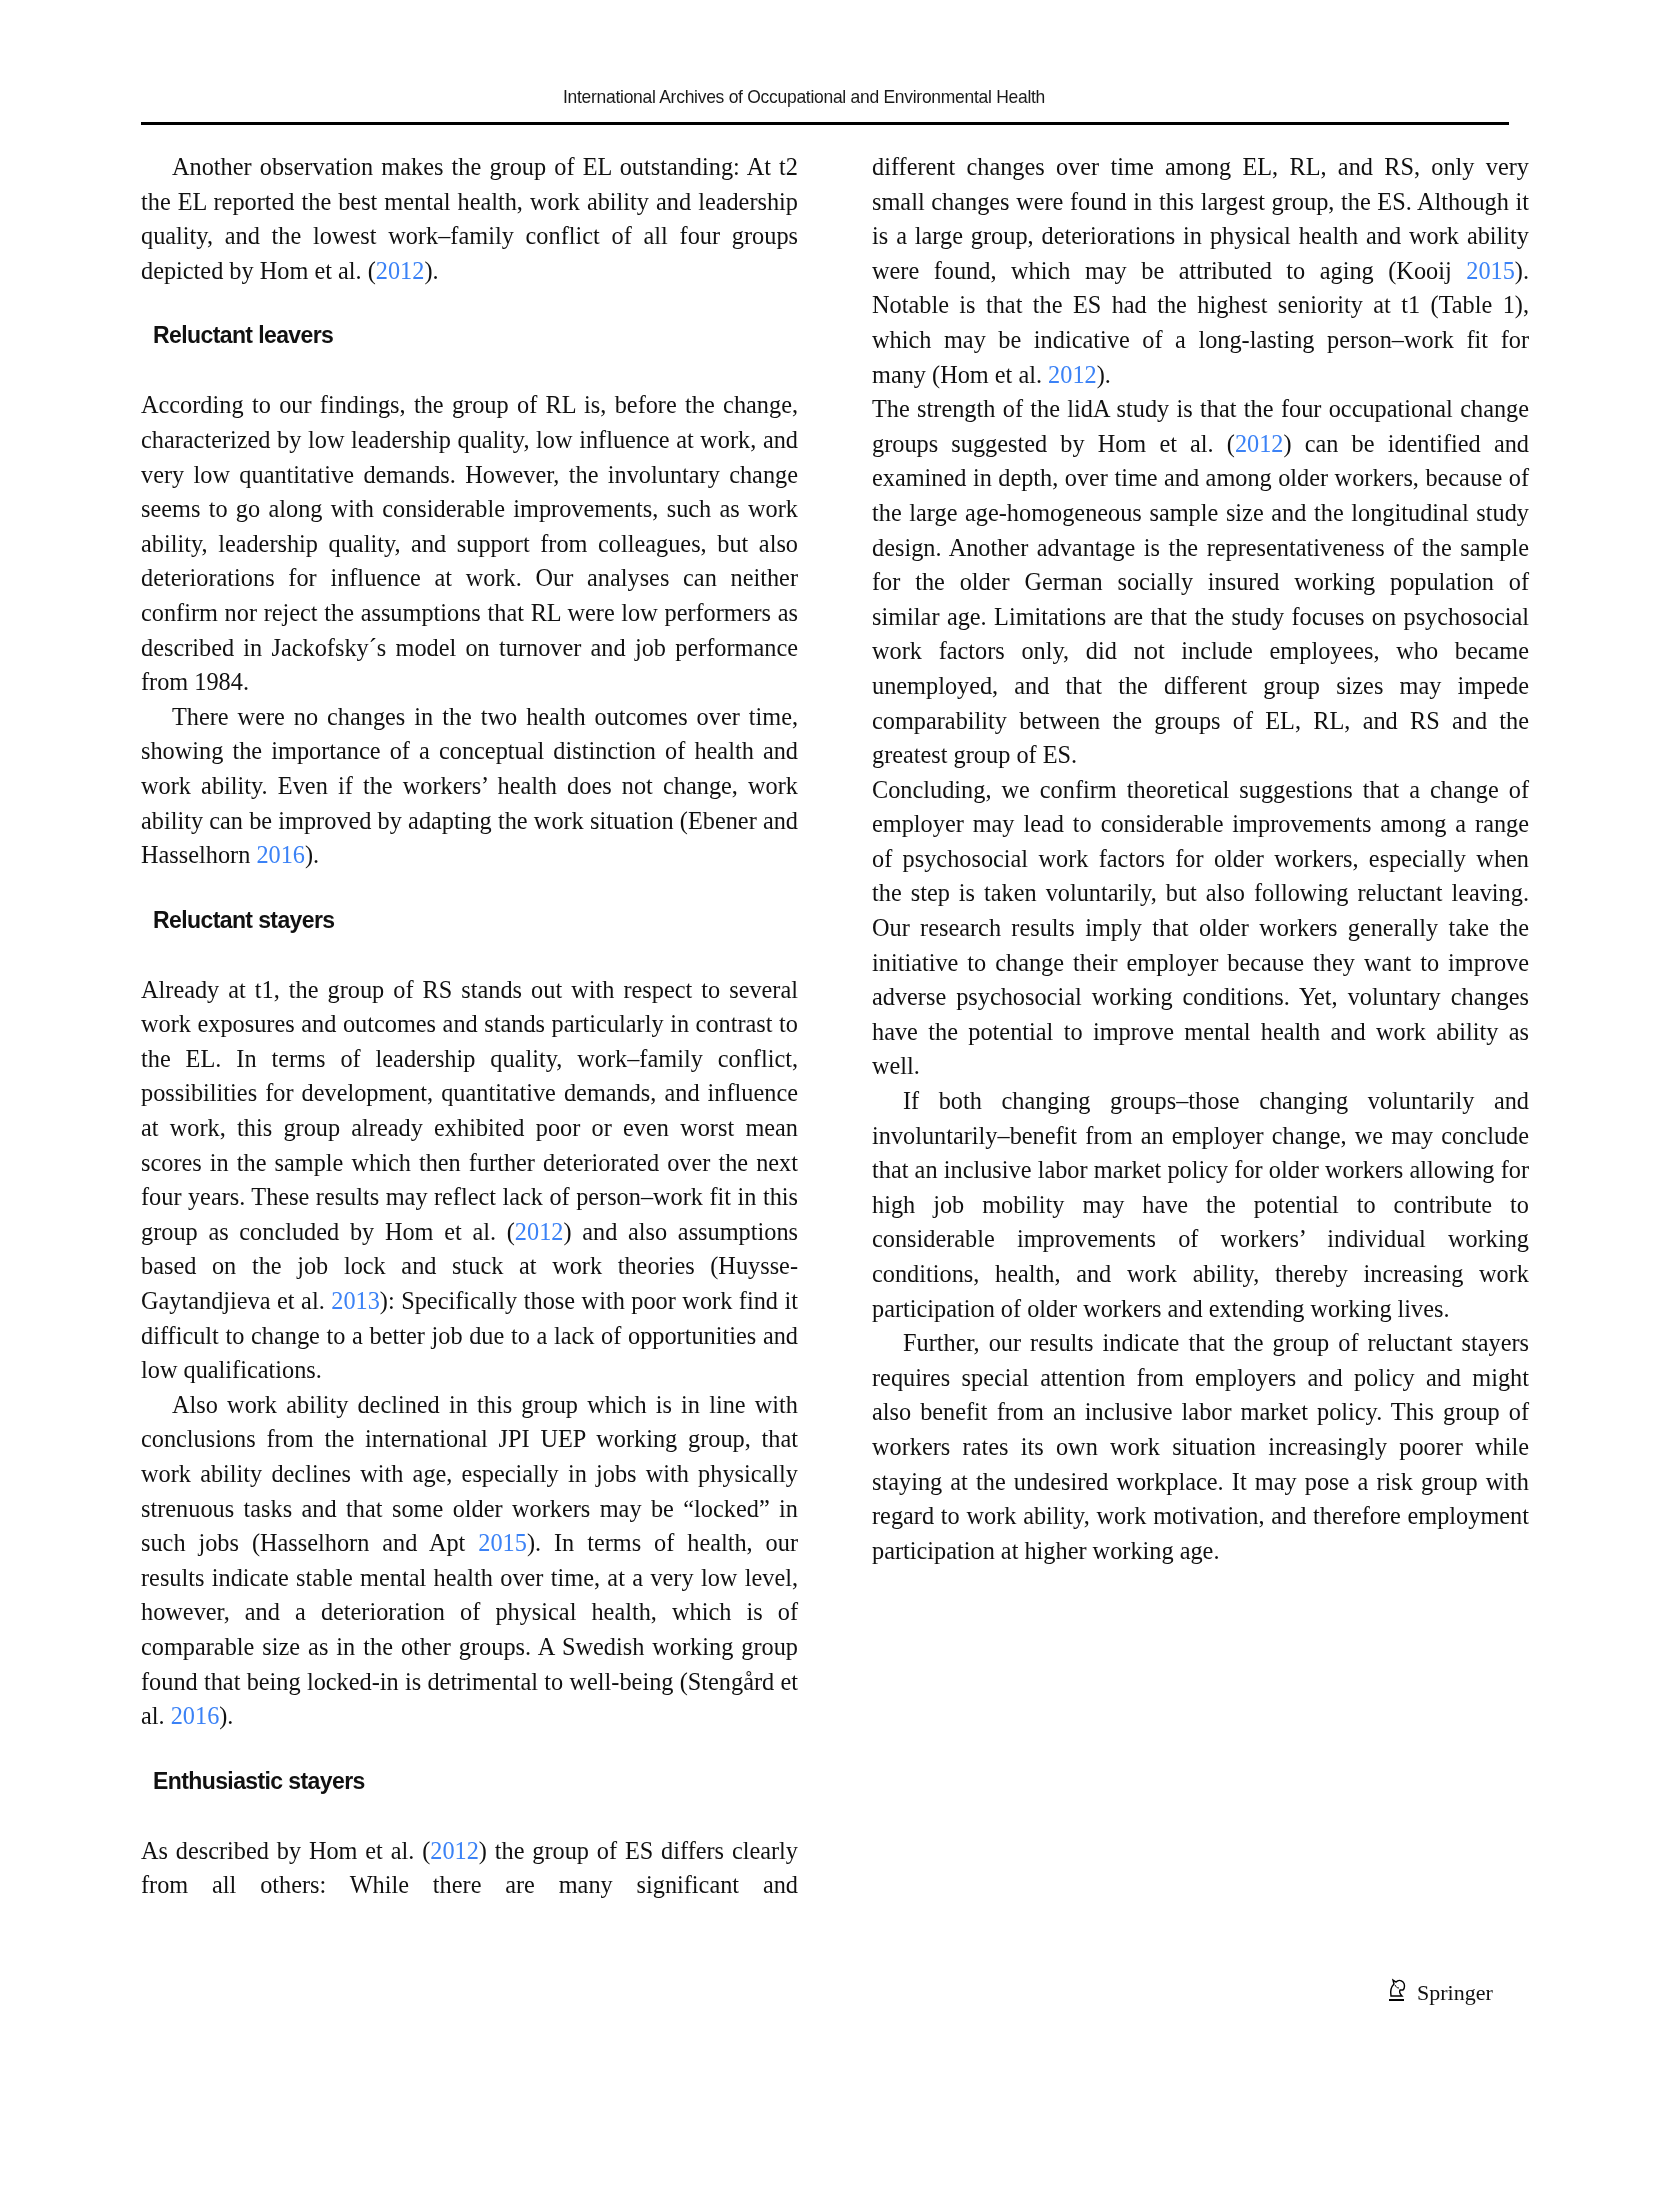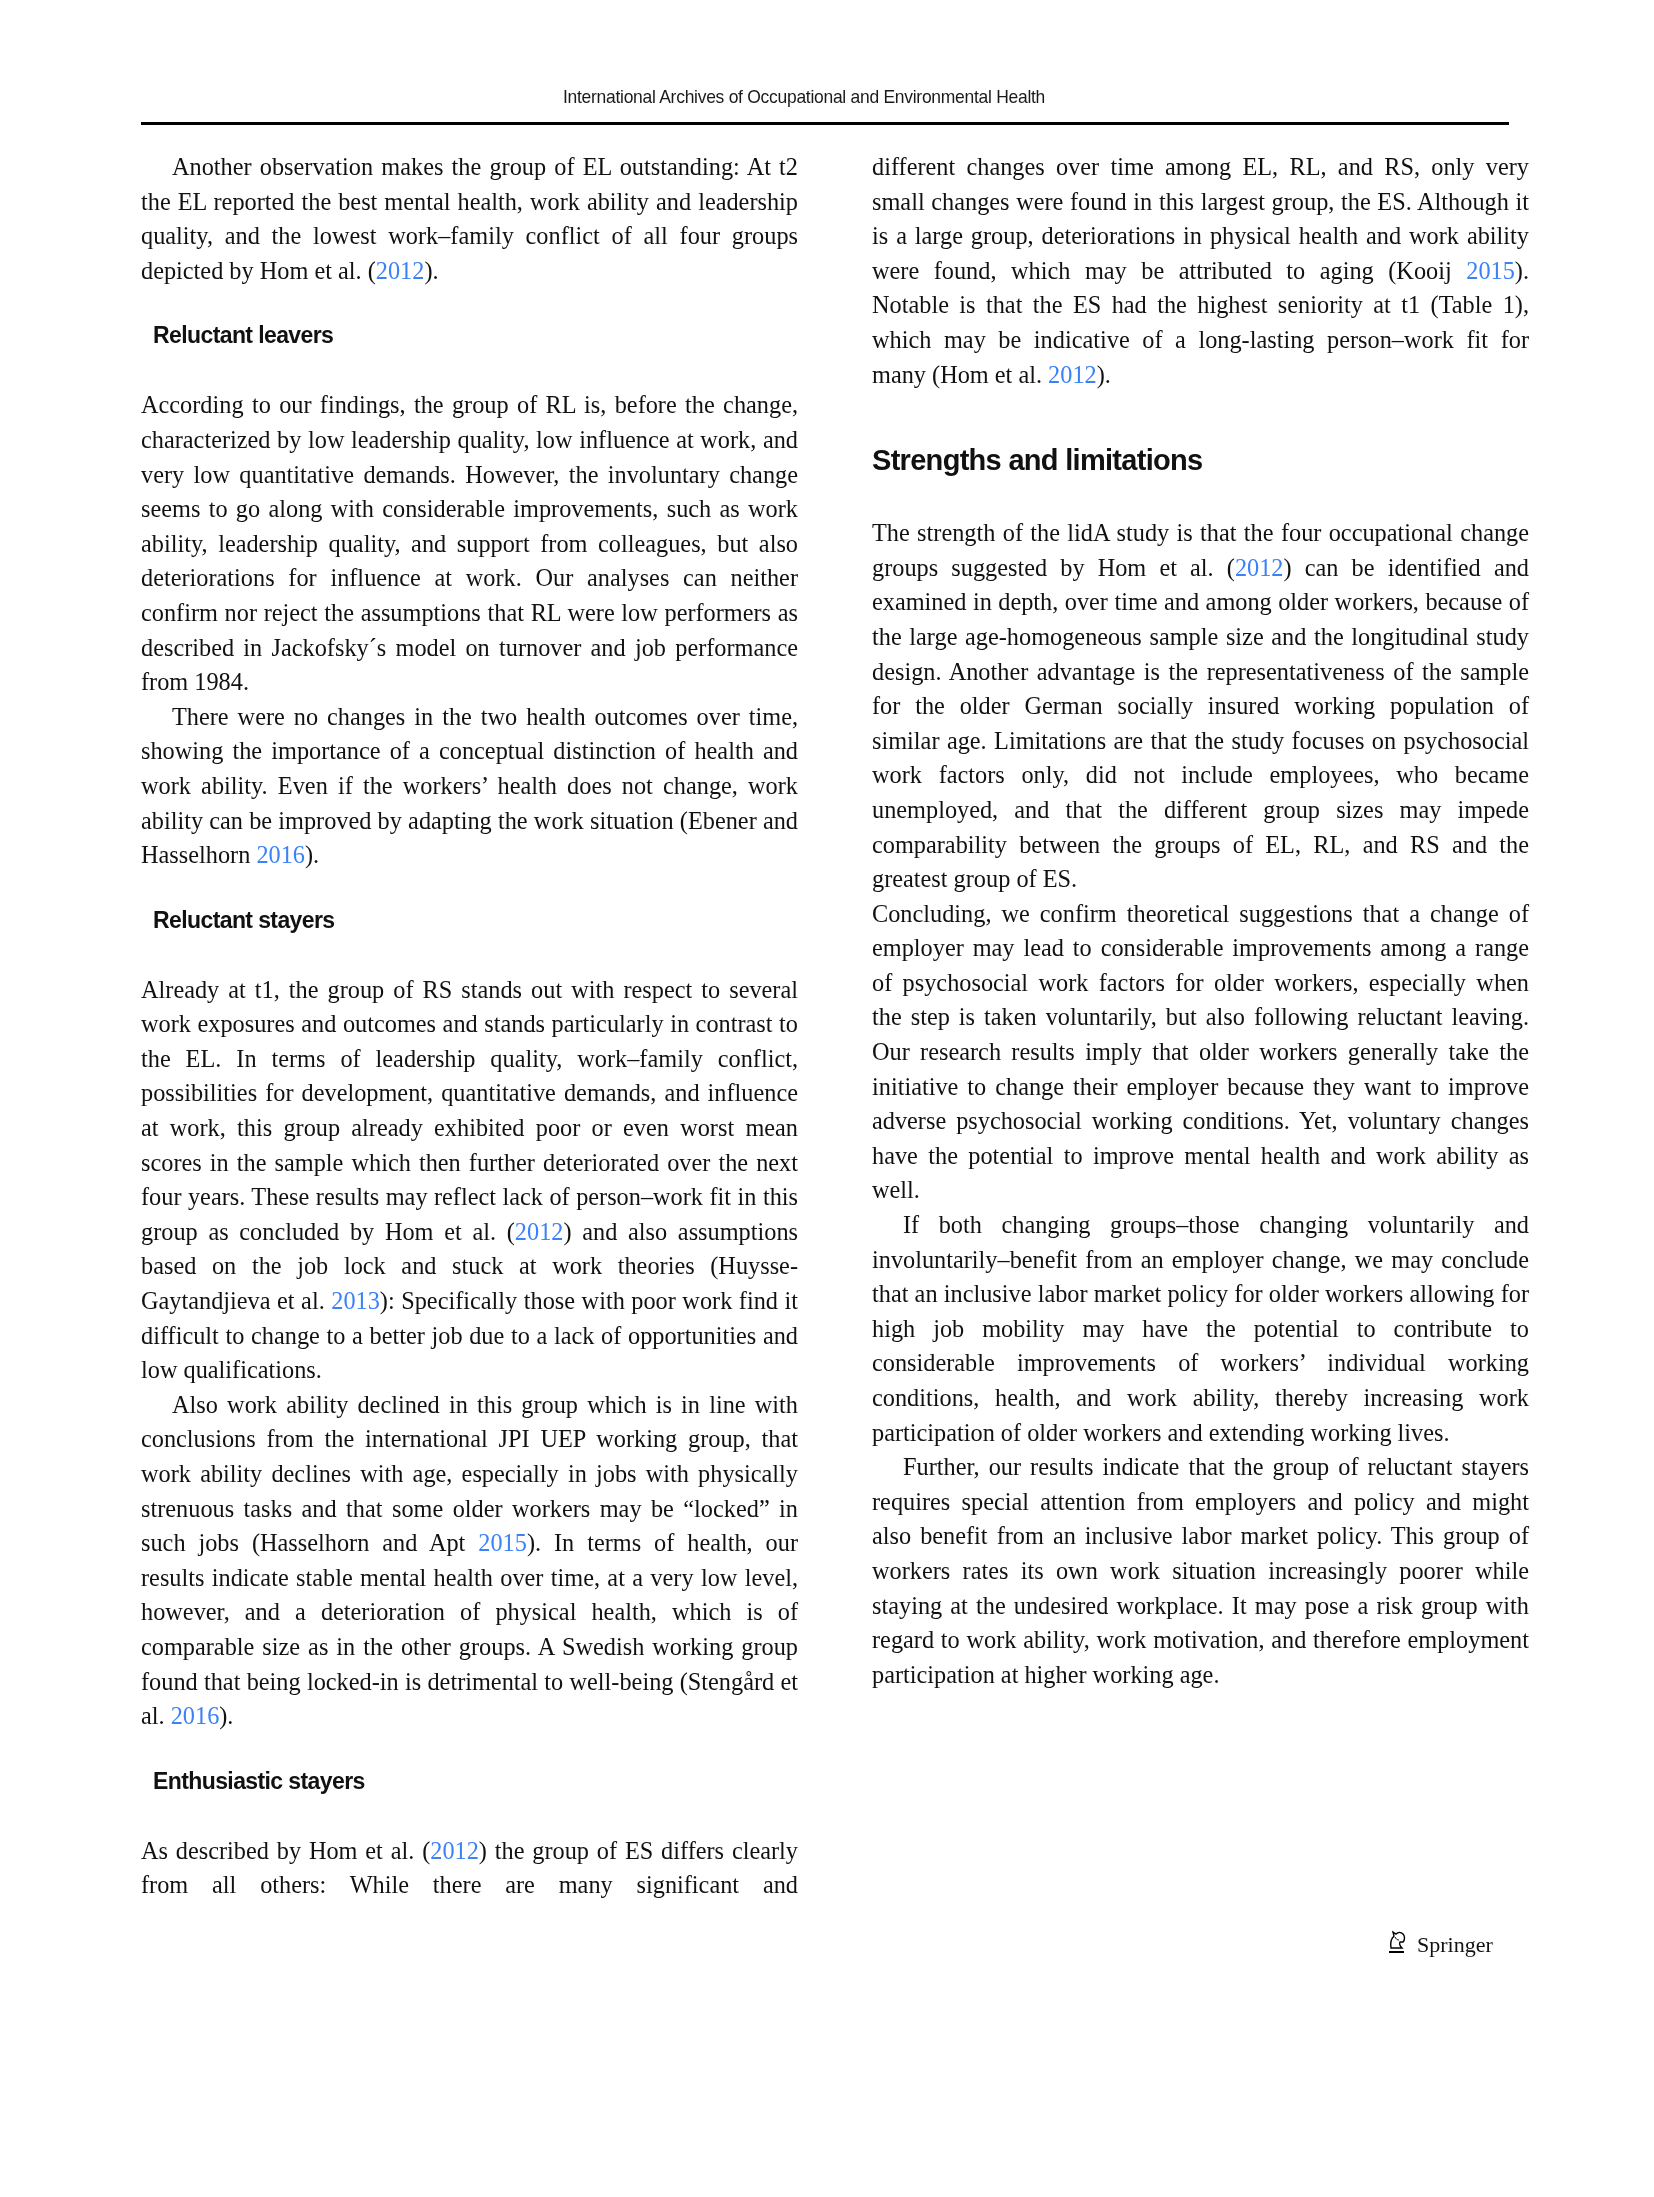--- a/index.html
+++ b/index.html
@@ -8,21 +8,21 @@
   .journal-title { font-family: "Liberation Sans", sans-serif; font-size: 19px; color: #1a1a1a; letter-spacing: -0.3px; transform: scaleX(0.92); transform-origin: left; display: inline-block; }
   .header-rule { position: absolute; left: 0; top: 36px; width: 1368px; height: 3px; background: #000; }
   .col { position: absolute; top: 150px; width: 657px; font-family: "Liberation Serif", serif; font-size: 24.3px; line-height: 34.6px; text-align: justify; hyphens: manual; }
   .col.left { left: 141px; }
   .col.right { left: 872px; }
   p { margin: 0; }
   p.indent { text-indent: 31px; }
   .sub-heading { font-family: "Liberation Sans", sans-serif; font-weight: bold; font-size: 23px; letter-spacing: -0.6px; margin: 30px 0 36px 12px; line-height: 34px; }
   .sec-heading { font-family: "Liberation Sans", sans-serif; font-weight: bold; font-size: 29px; letter-spacing: -0.7px; margin: 50px 0 38px 0; line-height: 36px; }
   .cite { color: #3b82f6; }
-  .footer-logo { position: absolute; left: 1385px; top: 1928px; display: flex; align-items: center; gap: 8px; font-family: "Liberation Serif", serif; font-size: 22px; }
+  .footer-logo { position: absolute; left: 1385px; top: 1976px; display: flex; align-items: center; gap: 8px; font-family: "Liberation Serif", serif; font-size: 22px; }
   .footer-logo svg { width: 24px; height: 28px; }
 </style>
 </head>
 <body>
 
 <div class="header">
   <span class="journal-title">International Archives of Occupational and Environmental Health</span>
   <div class="header-rule"></div>
 </div>
 
@@ -37,21 +37,20 @@
   <p><span>Already at t1, the group of RS stands out with respect to several work exposures and outcomes and stands particu­larly in contrast to the EL. In terms of leadership quality, work–family conflict, possibilities for development, quan­titative demands, and influence at work, this group already exhibited poor or even worst mean scores in the sample which then further deteriorated over the next four years. These results may reflect lack of person–work fit in this group as concluded by Hom et al. (</span><a class="cite">2012</a><span>) and also assump­tions based on the job lock and stuck at work theories (Huysse-Gaytandjieva et al. </span><a class="cite">2013</a><span>): Specifically those with poor work find it difficult to change to a better job due to a lack of opportunities and low qualifications.</span></p>
   <p class="indent"><span>Also work ability declined in this group which is in line with conclusions from the international JPI UEP working group, that work ability declines with age, especially in jobs with physically strenuous tasks and that some older workers may be “locked” in such jobs (Hasselhorn and Apt </span><a class="cite">2015</a><span>). In terms of health, our results indicate stable mental health over time, at a very low level, however, and a deterioration of physical health, which is of comparable size as in the other groups. A Swedish working group found that being locked-in is detrimental to well-being (Stengård et al. </span><a class="cite">2016</a><span>).</span></p>
 
   <h3 class="sub-heading">Enthusiastic stayers</h3>
   <p style="text-align-last: justify;"><span>As described by Hom et al. (</span><a class="cite">2012</a><span>) the group of ES differs clearly from all others: While there are many significant and</span></p>
 </div>
 
 <div class="col right">
   <p><span>different changes over time among EL, RL, and RS, only very small changes were found in this largest group, the ES. Although it is a large group, deteriorations in physical health and work ability were found, which may be attributed to aging (Kooij </span><a class="cite">2015</a><span>). Notable is that the ES had the highest seniority at t1 (Table 1), which may be indicative of a long-lasting person–work fit for many (Hom et al. </span><a class="cite">2012</a><span>).</span></p>
 
-  <h2 class="sec-heading">Strengths and limitations</h2>
   <p><span>The strength of the lidA study is that the four occupational change groups suggested by Hom et al. (</span><a class="cite">2012</a><span>) can be iden­tified and examined in depth, over time and among older workers, because of the large age-homogeneous sample size and the longitudinal study design. Another advantage is the representativeness of the sample for the older German socially insured working population of similar age. Limita­tions are that the study focuses on psychosocial work factors only, did not include employees, who became unemployed, and that the different group sizes may impede comparabil­ity between the groups of EL, RL, and RS and the greatest group of ES.</span></p>
 
   <p>Concluding, we confirm theoretical suggestions that a change of employer may lead to considerable improvements among a range of psychosocial work factors for older work­ers, especially when the step is taken voluntarily, but also following reluctant leaving. Our research results imply that older workers generally take the initiative to change their employer because they want to improve adverse psychoso­cial working conditions. Yet, voluntary changes have the potential to improve mental health and work ability as well.</p>
   <p class="indent">If both changing groups–those changing voluntarily and involuntarily–benefit from an employer change, we may con­clude that an inclusive labor market policy for older workers allowing for high job mobility may have the potential to contribute to considerable improvements of workers’ indi­vidual working conditions, health, and work ability, thereby increasing work participation of older workers and extending working lives.</p>
   <p class="indent">Further, our results indicate that the group of reluctant stayers requires special attention from employers and pol­icy and might also benefit from an inclusive labor market policy. This group of workers rates its own work situation increasingly poorer while staying at the undesired work­place. It may pose a risk group with regard to work ability, work motivation, and therefore employment participation at higher working age.</p>
 </div>
 
 <div class="footer-logo">
   <span>
     <svg viewBox="0 0 24 28" aria-hidden="true">

